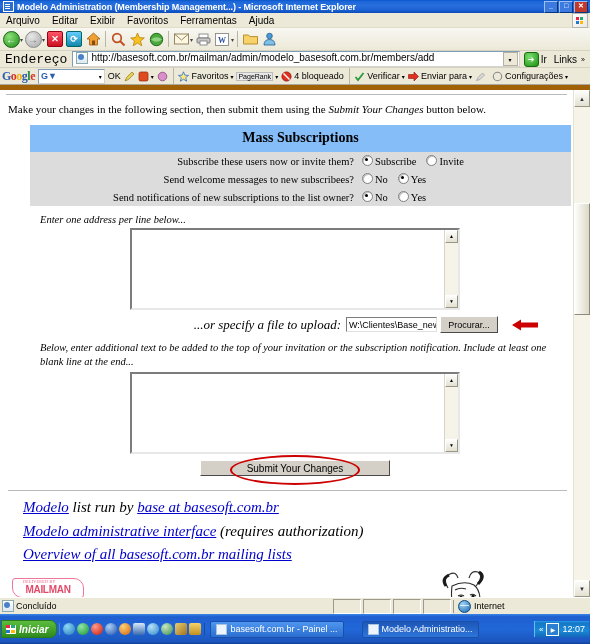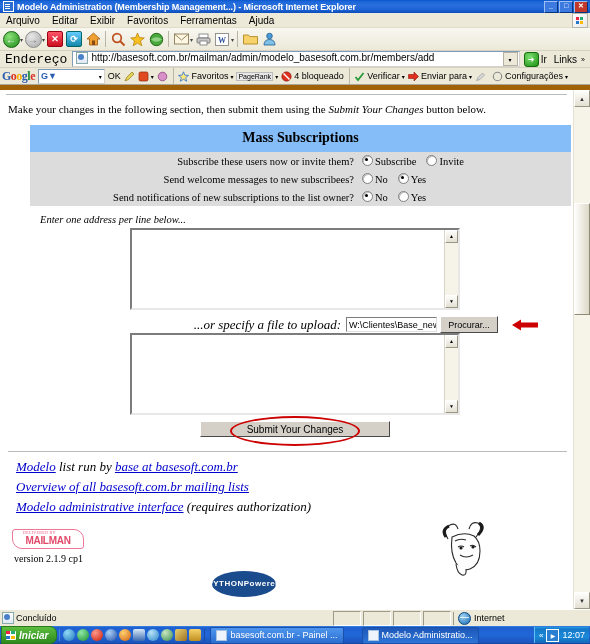--- a/index.html
+++ b/index.html
@@ -158,21 +158,21 @@
     min-width:190px;height:16px;background:#d4d0c8;border:1px solid;
     border-color:#fff #494949 #494949 #fff;font-size:10px;font-family:"Liberation Sans",sans-serif;
     display:flex;align-items:center;justify-content:center;box-sizing:border-box;
   }
   .ellipse{
     position:absolute;left:50%;transform:translateX(-50%);top:-5px;
     width:126px;height:26px;border:2px solid #cc0000;border-radius:50%;
   }
 
   .hr2{border:none;border-top:1px solid #bbb;margin:14px 0 5px 2px;}
-  .links{margin-left:10px;font-family:"Liberation Serif",serif;font-size:13px;line-height:1.55;}
+  .links{margin-left:17px;font-family:"Liberation Serif",serif;font-size:15px;line-height:1.55;}
   .links a{color:#0000cc;text-decoration:underline;font-style:italic;}
   .links .plain{color:#000;font-style:italic;}
 
   .badges{display:flex;align-items:flex-start;margin-top:12px;height:60px;position:relative;}
   .mailman{margin-left:6px;}
   .mmlogo{
     width:70px;height:18px;border:1px solid #e79;border-radius:3px 10px 3px 10px;
     display:flex;align-items:center;justify-content:center;position:relative;background:#fff;
   }
   .mmlogo .d{position:absolute;top:0px;left:10px;font-size:4px;color:#e58;letter-spacing:0.3px;}
@@ -201,21 +201,21 @@
   .statusbar .spacer{flex:1;}
   .statusbar .cell{width:26px;height:13px;border:1px solid;border-color:#9c9a8a #fff #fff #9c9a8a;}
   .statusbar .zone{display:flex;align-items:center;gap:3px;width:130px;padding-left:4px;
      border-left:1px solid #9c9a8a;}
   .globe{width:11px;height:11px;border-radius:50%;background:radial-gradient(circle at 35% 30%,#9fd4f5,#1766b0);
      border:1px solid #0d4a85;position:relative;}
   .globe:after{content:"";position:absolute;left:1px;top:4px;width:9px;height:1px;background:rgba(255,255,255,.75);}
 
   
   .taskbar{
-    height:18px;background:linear-gradient(to bottom,#3a87e8 0%,#1f5fd0 9%,#2167d8 50%,#1b55bd 92%,#103f96 100%);
+    height:30px;background:linear-gradient(to bottom,#3a87e8 0%,#1f5fd0 9%,#2167d8 50%,#1b55bd 92%,#103f96 100%);
     display:flex;align-items:center;gap:2px;padding:0 1px;
   }
   .start{
     height:16px;display:flex;align-items:center;gap:3px;padding:0 8px 0 4px;color:#fff;
     font-weight:bold;font-size:10px;font-style:italic;
     background:linear-gradient(to bottom,#5bbd3f,#2f8a1d);
     border-radius:0 7px 7px 0;border:1px solid #2a7c1a;
   }
   .start .flg{width:10px;height:9px;background:#fff;border-radius:1px;position:relative;}
   .start .flg:after{content:"";position:absolute;left:0;top:0;width:4px;height:3.5px;background:#e24;
@@ -485,20 +485,21 @@
           <div class="uplabel">...or specify a file to upload:</div>
           <div class="upfield">W:\Clientes\Base_new\tes</div>
           <div class="upbtn">Procurar...</div>
           <div class="redarrow">
             <svg width="26" height="12" viewBox="0 0 26 12">
               <polygon points="0,6 9,0.5 9,3.5 26,3.5 26,8.5 9,8.5 9,11.5" fill="#cc0000"></polygon>
             </svg>
           </div>
         </div>
 
+        <div class="lbl-italic wide">Below, enter additional text to be added to the top of your invitation or the subscription notification. Include at least one blank line at the end...</div>
 
         <div class="tawrap">
           <div class="ta">
             <div class="tainner"></div>
             <div class="tasb">
               <div class="b">▲</div>
               <div class="t"></div>
               <div class="b">▼</div>
             </div>
           </div>
@@ -509,24 +510,24 @@
           <div class="ellipse"></div>
         </div>
 
         <hr class="hr2">
 
         <div class="links">
           <div>
             <a href="#">Modelo</a><span class="plain"> list run by </span><a href="#">base at basesoft.com.br</a>
           </div>
           <div>
+            <a href="#">Modelo administrative interface</a><span class="plain"> (requires authorization)</span>
+          </div>
+          <div>
             <a href="#">Overview of all basesoft.com.br mailing lists</a>
-          </div>
-          <div>
-            <a href="#">Modelo administrative interface</a><span class="plain"> (requires authorization)</span>
           </div>
         </div>
 
         <div class="badges">
           <div class="mailman">
             <div class="mmlogo">
               <div class="d">DELIVERED BY</div>
               <div class="m">MAILMAN</div>
             </div>
             <div class="mmver">version 2.1.9 cp1</div>

